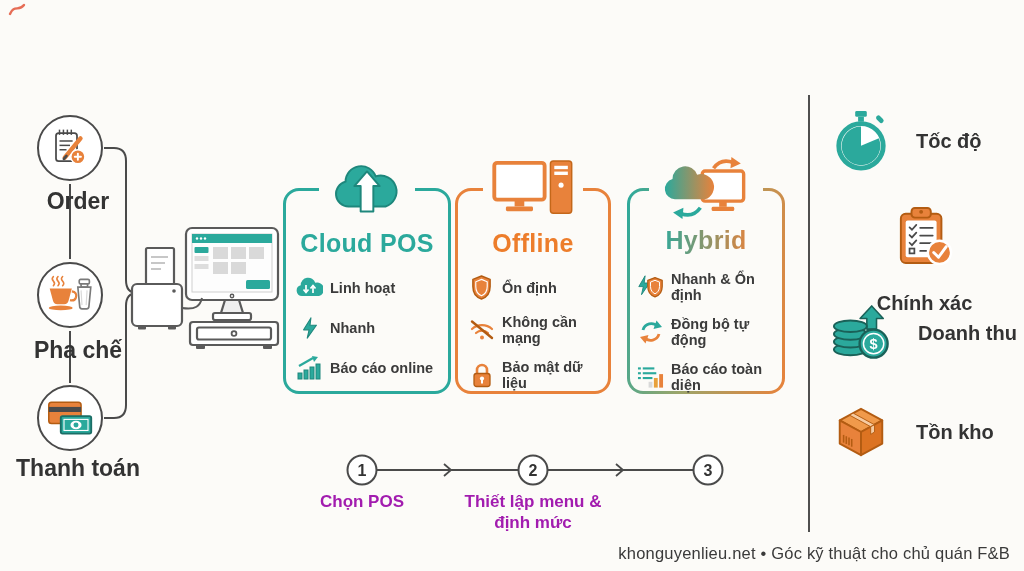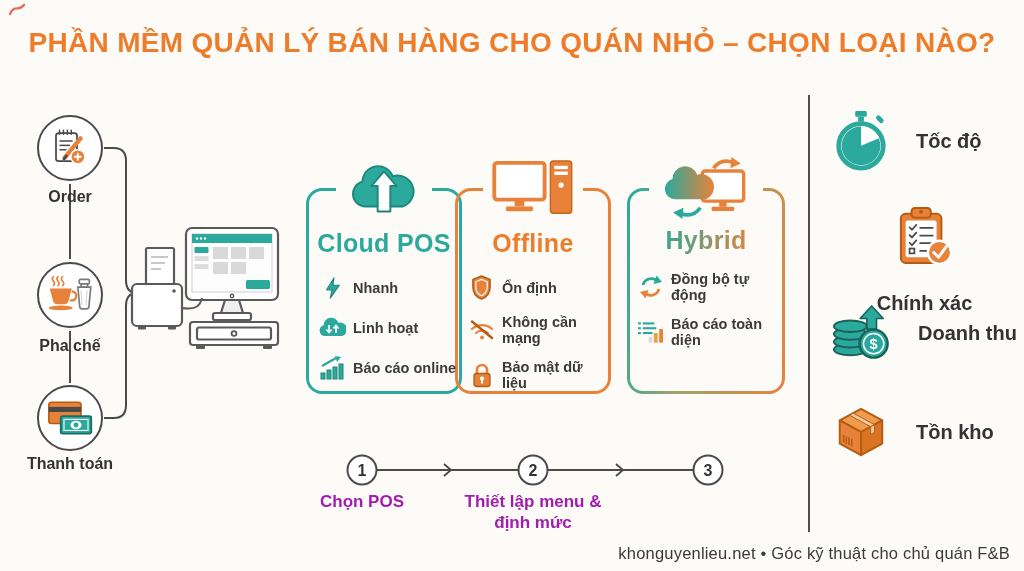--- a/index.html
+++ b/index.html
@@ -3,21 +3,21 @@
 <meta charset="utf-8">
 <style>
   html,body{margin:0;padding:0;background:#fff;}
   .canvas{position:relative;width:1024px;height:571px;background:#fcfbf8;overflow:hidden;
           font-family:"Liberation Sans",sans-serif;color:#3b3b3b;}
   .title{position:absolute;top:27px;left:0;right:0;text-align:center;
          font-size:28px;font-weight:bold;color:#ED7D2B;letter-spacing:.3px;white-space:nowrap;}
   
   .flow-node{position:absolute;width:66px;height:66px;border-radius:50%;background:#fff;
              border:2.5px solid #4a4a4a;display:flex;align-items:center;justify-content:center;box-sizing:border-box;}
-  .flow-label{position:absolute;left:0;width:140px;text-align:center;font-weight:bold;font-size:16px;color:#333;}
+  .flow-label{position:absolute;left:8px;width:140px;text-align:center;font-weight:bold;font-size:23px;color:#333;}
   .abs{position:absolute;}
   
   .card{position:absolute;top:188px;height:206px;border-radius:16px;box-sizing:border-box;}
   .card-solid{border:3px solid;}
   .card-grad{background:linear-gradient(100deg,#2BA99C 0%,#9BA56A 45%,#E8823B 100%);}
   .card-grad-inner{position:absolute;inset:3px;background:#fcfbf8;border-radius:13px;}
   .card-icon{position:absolute;top:-32px;left:50%;transform:translateX(-50%);
              background:#fcfbf8;padding:0 9px;line-height:0;z-index:3;}
   .card-title{position:relative;z-index:2;margin-top:38px;text-align:center;font-size:25px;font-weight:bold;letter-spacing:.3px;}
   .teal-t{color:#2BA99C;} .orange-t{color:#ED7D2B;}
@@ -39,21 +39,20 @@
 </style>
 </head>
 <body>
 
 <div class="canvas">
 
   <svg class="abs" style="left:7px;top:1px;" width="26" height="16" viewBox="0 0 26 16">
     <path d="M3,13 C7,3 12,11 17,4" fill="none" stroke="#e2543a" stroke-width="2.4" stroke-linecap="round" opacity=".85"></path>
   </svg>
 
-  <div class="title">PHẦN MỀM QUẢN LÝ BÁN HÀNG CHO QUÁN NHỎ – CHỌN LOẠI NÀO?</div>
 
   <svg class="abs" style="left:0;top:90px;" width="165" height="380" viewBox="0 0 165 380">
     <g fill="none" stroke="#4a4a4a" stroke-width="2">
       <line x1="70" y1="94" x2="70" y2="169"></line>
       <line x1="70" y1="241" x2="70" y2="293"></line>
       <path d="M104,58 H114 C122,58 126,63 126,71 V190 C126,199 130,203 137,203"></path>
       <path d="M104,328 H114 C122,328 126,323 126,315 V216 C126,207 130,203 137,203"></path>
       <polyline points="133,196 141,203 133,210"></polyline>
     </g>
   </svg>
@@ -158,50 +157,50 @@
     </g>
     <circle cx="104" cy="107.5" r="2.4" fill="none" stroke="#5a5a5a" stroke-width="1.8"></circle>
     <g fill="#5a5a5a">
       <rect x="66" y="119" width="9" height="4" rx="1"></rect>
         <rect x="133" y="119" width="9" height="4" rx="1"></rect>
       <rect x="8" y="100" width="8" height="3.5" rx="1"></rect>
         <rect x="38" y="100" width="8" height="3.5" rx="1"></rect>
     </g>
   </svg>
 
-  <div class="card card-solid" style="left:283px;width:156px;border-color:#2BA99C;margin-left:23px;">
+  <div class="card card-solid" style="left:283px;width:168px;border-color:#2BA99C;">
     <div class="card-icon">
       <svg width="78" height="60" viewBox="0 0 80 60">
         <path d="M21,48 a13,13 0 0 1 -3,-25.6 a16,16 0 0 1 31,-5.4 a12,12 0 0 1 10,31 z" fill="#2BA99C" stroke="#1E877C" stroke-width="2"></path>
         <polygon points="40,12 53,27 46.5,27 46.5,53 33.5,53 33.5,27 27,27" fill="#fff" stroke="#1E877C" stroke-width="2" stroke-linejoin="round"></polygon>
       </svg>
     </div>
     <div class="card-title teal-t">Cloud POS</div>
     <div class="features">
-      <div class="feature">
-        <span class="f-icon">
-          <svg width="22" height="24" viewBox="0 0 24 24">
-            <polygon points="13,1 5,14 11,14 9,23 19,9 12,9" fill="#2BA99C" stroke="#1E877C" stroke-width="1.2" stroke-linejoin="round"></polygon>
-          </svg>
-          </span>
-        <span>Nhanh</span>
-      </div>
       <div class="feature">
         <span class="f-icon">
           <svg width="27" height="21" viewBox="0 0 27 21">
             <path d="M6,19 a5.5,5.5 0 0 1 -1.3,-10.8 a7.5,7.5 0 0 1 14.6,-2.4 a5.6,5.6 0 0 1 3.7,13.2 z" fill="#2BA99C"></path>
             <g stroke="#fff" stroke-width="1.7" fill="none">
               <line x1="10" y1="8" x2="10" y2="15"></line>
                 <polyline points="7.5,12.5 10,15.5 12.5,12.5"></polyline>
               <line x1="17" y1="16" x2="17" y2="9"></line>
                 <polyline points="14.5,11.5 17,8.5 19.5,11.5"></polyline>
             </g>
           </svg>
           </span>
         <span>Linh hoạt</span>
+      </div>
+      <div class="feature">
+        <span class="f-icon">
+          <svg width="22" height="24" viewBox="0 0 24 24">
+            <polygon points="13,1 5,14 11,14 9,23 19,9 12,9" fill="#2BA99C" stroke="#1E877C" stroke-width="1.2" stroke-linejoin="round"></polygon>
+          </svg>
+          </span>
+        <span>Nhanh</span>
       </div>
       <div class="feature">
         <span class="f-icon">
           <svg width="26" height="24" viewBox="0 0 26 24">
             <g fill="#2BA99C" stroke="#1E877C" stroke-width="1">
               <rect x="1" y="17" width="4" height="6"></rect>
                 <rect x="7" y="14" width="4" height="9"></rect>
               <rect x="13" y="11" width="4" height="12"></rect>
                 <rect x="19" y="8" width="4" height="15"></rect>
             </g>
@@ -279,20 +278,30 @@
         <rect x="54" y="54" width="24" height="4.5" rx="1.5" fill="#E8823B"></rect>
         <path d="M15,46 a11,11 0 0 1 -2.6,-21.6 a13.5,13.5 0 0 1 26.2,-4.5 a10,10 0 0 1 8.4,26.1 z" fill="url(#hybgrad)"></path>
         <path d="M56,13 Q64,2 77,7" fill="none" stroke="#E8823B" stroke-width="4"></path>
         <polygon points="75,1 85,8 74,13" fill="#E8823B"></polygon>
         <path d="M42,55 Q34,66 21,61" fill="none" stroke="#2BA99C" stroke-width="4"></path>
         <polygon points="23,67 13,60 24,55" fill="#2BA99C"></polygon>
       </svg>
     </div>
     <div class="card-title grad-t">Hybrid</div>
     <div class="features">
+      <div class="feature">
+        <span class="f-icon">
+          <svg width="29" height="25" viewBox="0 0 30 26">
+            <polygon points="9,0 2,12 7,12 5,21 14,8 8,8" fill="#2BA99C" stroke="#1E877C" stroke-width="1" stroke-linejoin="round"></polygon>
+            <path d="M20,2 L28,5 V12 c0,6 -3.5,10 -8,11.5 c-4.5,-1.5 -8,-5.5 -8,-11.5 V5 z" fill="#E8823B" stroke="#b35c12" stroke-width="1.4" stroke-linejoin="round"></path>
+            <path d="M20,5 L25,7 V12 c0,4 -2.2,6.8 -5,8 c-2.8,-1.2 -5,-4 -5,-8 V7 z" fill="none" stroke="#fff" stroke-width="1.1"></path>
+          </svg>
+          </span>
+        <span>Nhanh &amp; Ổn định</span>
+      </div>
       <div class="feature">
         <span class="f-icon">
           <svg width="26" height="24" viewBox="0 0 26 24">
             <path d="M5,10 A8.5,8.5 0 0 1 19.5,6.5" fill="none" stroke="#2BA99C" stroke-width="2.8"></path>
             <polygon points="18.5,0.5 24,7 15.5,9" fill="#2BA99C"></polygon>
             <path d="M21,14 A8.5,8.5 0 0 1 6.5,17.5" fill="none" stroke="#E8823B" stroke-width="2.8"></path>
             <polygon points="7.5,23.5 2,17 10.5,15" fill="#E8823B"></polygon>
           </svg>
           </span>
         <span>Đồng bộ tự động</span>

